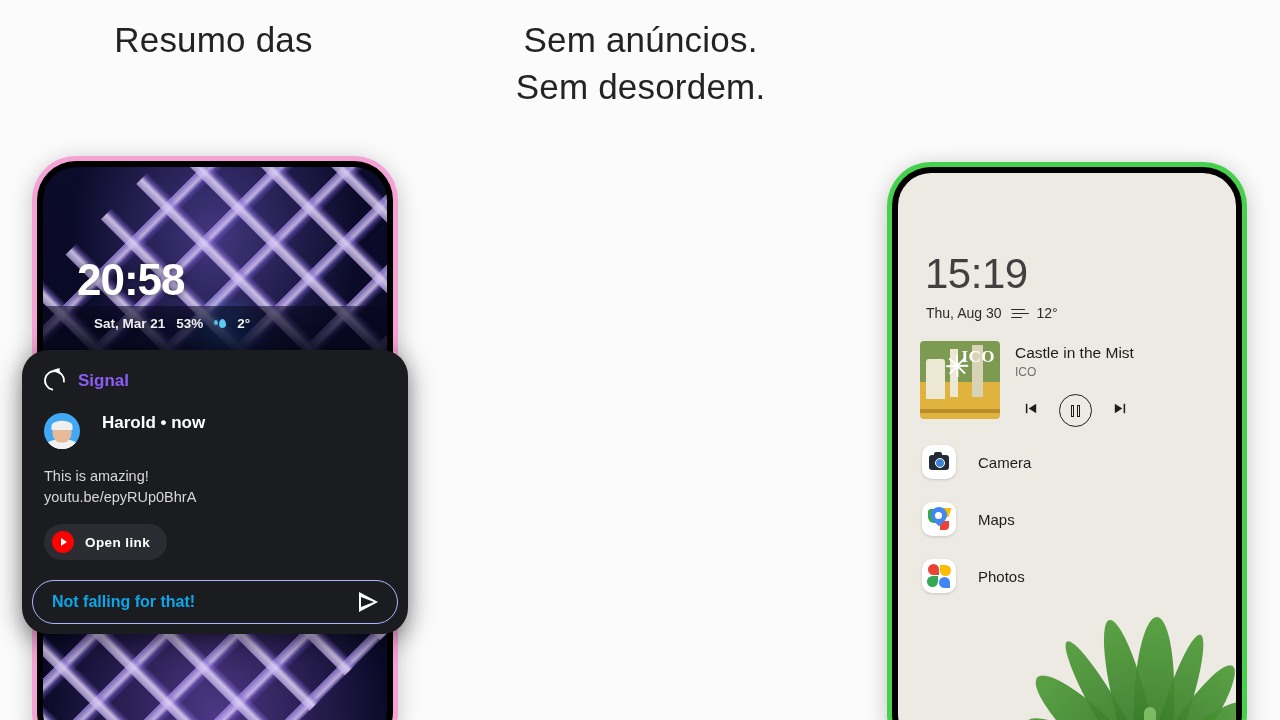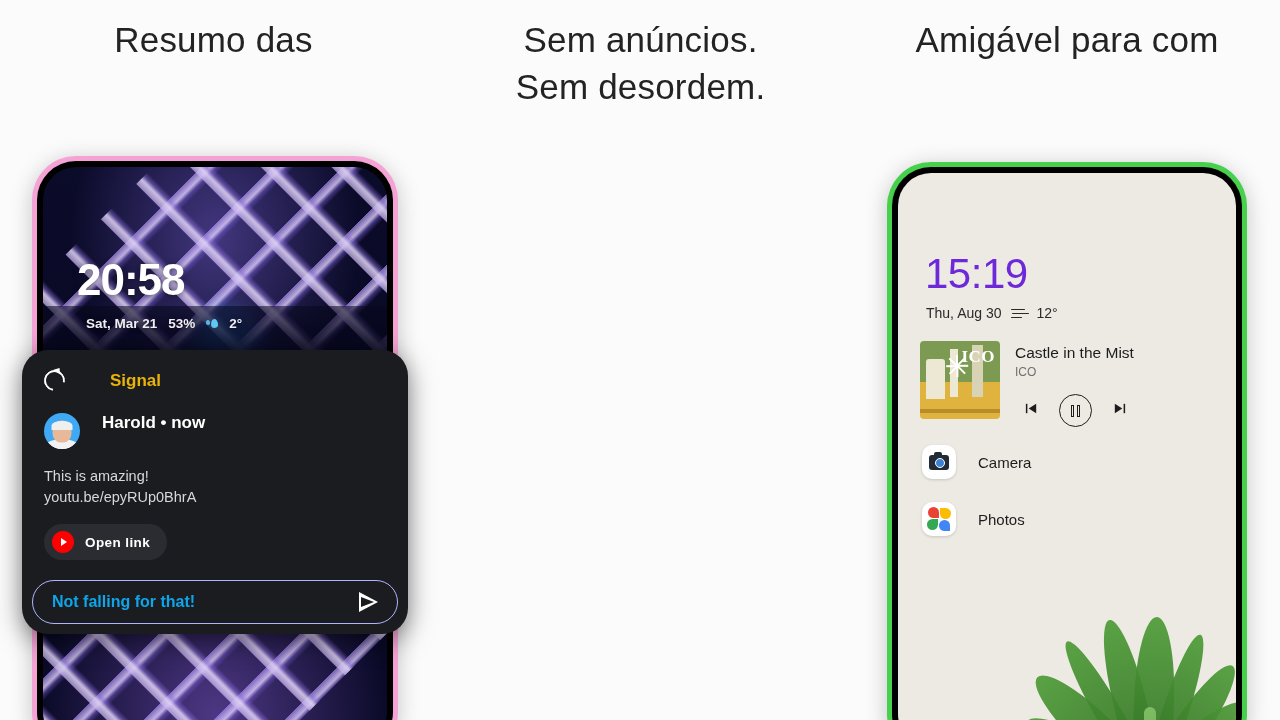--- a/index.html
+++ b/index.html
@@ -78,21 +78,21 @@
     position: absolute; left: 0; right: 0; top: 24%; height: 44%;
     background: linear-gradient(rgba(7,7,28,.55), rgba(7,7,30,.97) 22%, rgba(7,7,30,.98) 75%, rgba(7,7,28,.5));
   }
 
   .lock-time {
     position: absolute; left: 34px; top: 88px;
     color: #fff; font-size: 44px; font-weight: 700; letter-spacing: -1px;
     text-shadow: 0 1px 6px rgba(0,0,0,.5);
   }
   .lock-sub {
-    position: absolute; left: 43px; top: 149px;
+    position: absolute; left: 51px; top: 149px;
     color: #efeff5; font-size: 13.5px; font-weight: 700;
     display: flex; align-items: center; gap: 11px;
     text-shadow: 0 1px 5px rgba(0,0,0,.6);
   }
   .drop-icon { display: inline-flex; align-items: center; gap: 1px; }
   .drop {
     width: 7px; height: 9px; background: #5bc8f5;
     border-radius: 50% 50% 50% 50% / 62% 62% 38% 38%;
     transform: rotate(-4deg);
   }
@@ -115,21 +115,21 @@
     transform: rotate(-35deg);
   }
   .signal-icon::after {
     content: ""; position: absolute; right: -3px; top: -2px;
     width: 0; height: 0;
     border-left: 5px solid #fff;
     border-top: 4px solid transparent;
     border-bottom: 4px solid transparent;
     transform: rotate(-20deg);
   }
-  .notif-app { color: #eab308; font-size: 17px; font-weight: 700; margin-left: 32px; }
+  .notif-app { color: #8b5cf6; font-size: 17px; font-weight: 700; }
 
   .notif-from { display: flex; align-items: flex-start; gap: 22px; margin-top: 22px; }
   .avatar {
     width: 36px; height: 36px; border-radius: 50%;
     background: radial-gradient(circle at 50% 120%, #f7f7f7 0 34%, #3fa9f5 36%);
     position: relative; overflow: hidden; flex: 0 0 36px;
   }
   .avatar .face {
     position: absolute; left: 50%; top: 42%; width: 19px; height: 22px;
     transform: translate(-50%,-34%);
@@ -208,21 +208,21 @@
   }
   .leaf-stem {
     position: absolute; left: 48%; bottom: -8%;
     width: 12px; height: 120px;
     background: linear-gradient(#7fbd63, #5a9a45);
     border-radius: 6px;
   }
 
   .lock2-time {
     position: absolute; left: 27px; top: 77px;
-    color: #6d28d9; font-size: 42px; font-weight: 400; letter-spacing: -.5px;
+    color: #404040; font-size: 42px; font-weight: 400; letter-spacing: -.5px;
   }
   .lock2-sub {
     position: absolute; left: 28px; top: 132px;
     color: #2a2a2a; font-size: 14px; font-weight: 400;
     display: flex; align-items: center; gap: 9px;
   }
   .wind-icon { display: inline-block; width: 17px; height: 13px; position: relative; }
   .wind-icon i {
     position: absolute; left: 0; height: 1.8px; background: #2a2a2a; border-radius: 2px; display: block;
   }
@@ -438,34 +438,45 @@
 
         <div class="applist2" id="apps2">
             <div class="row">
               <span class="app-ico">
                 <span class="ic-camera-body"></span>
               </span>
               <span class="label">Camera</span>
             </div>
             <div class="row">
               <span class="app-ico">
+                <span class="ic-maps">
+                  <span class="g"></span>
+                  <span class="y"></span>
+                  <span class="r"></span>
+                  <span class="pin"></span>
+                  <span class="dot"></span>
+                </span>
+              </span>
+              <span class="label">Maps</span>
+            </div>
+            <div class="row">
+              <span class="app-ico">
                 <span class="ic-photos">
                   <span class="p1"></span>
                   <span class="p2"></span>
                   <span class="p3"></span>
                   <span class="p4"></span>
                 </span>
               </span>
               <span class="label">Photos</span>
             </div>
           </div>
       </div>
     </div>
   </div>
 
   <div class="panel panel-3">
     <div class="headline">
-      <span>Amigável para com</span>
     </div>
 
   </div>
 
 </div>
 
 </body></html>

